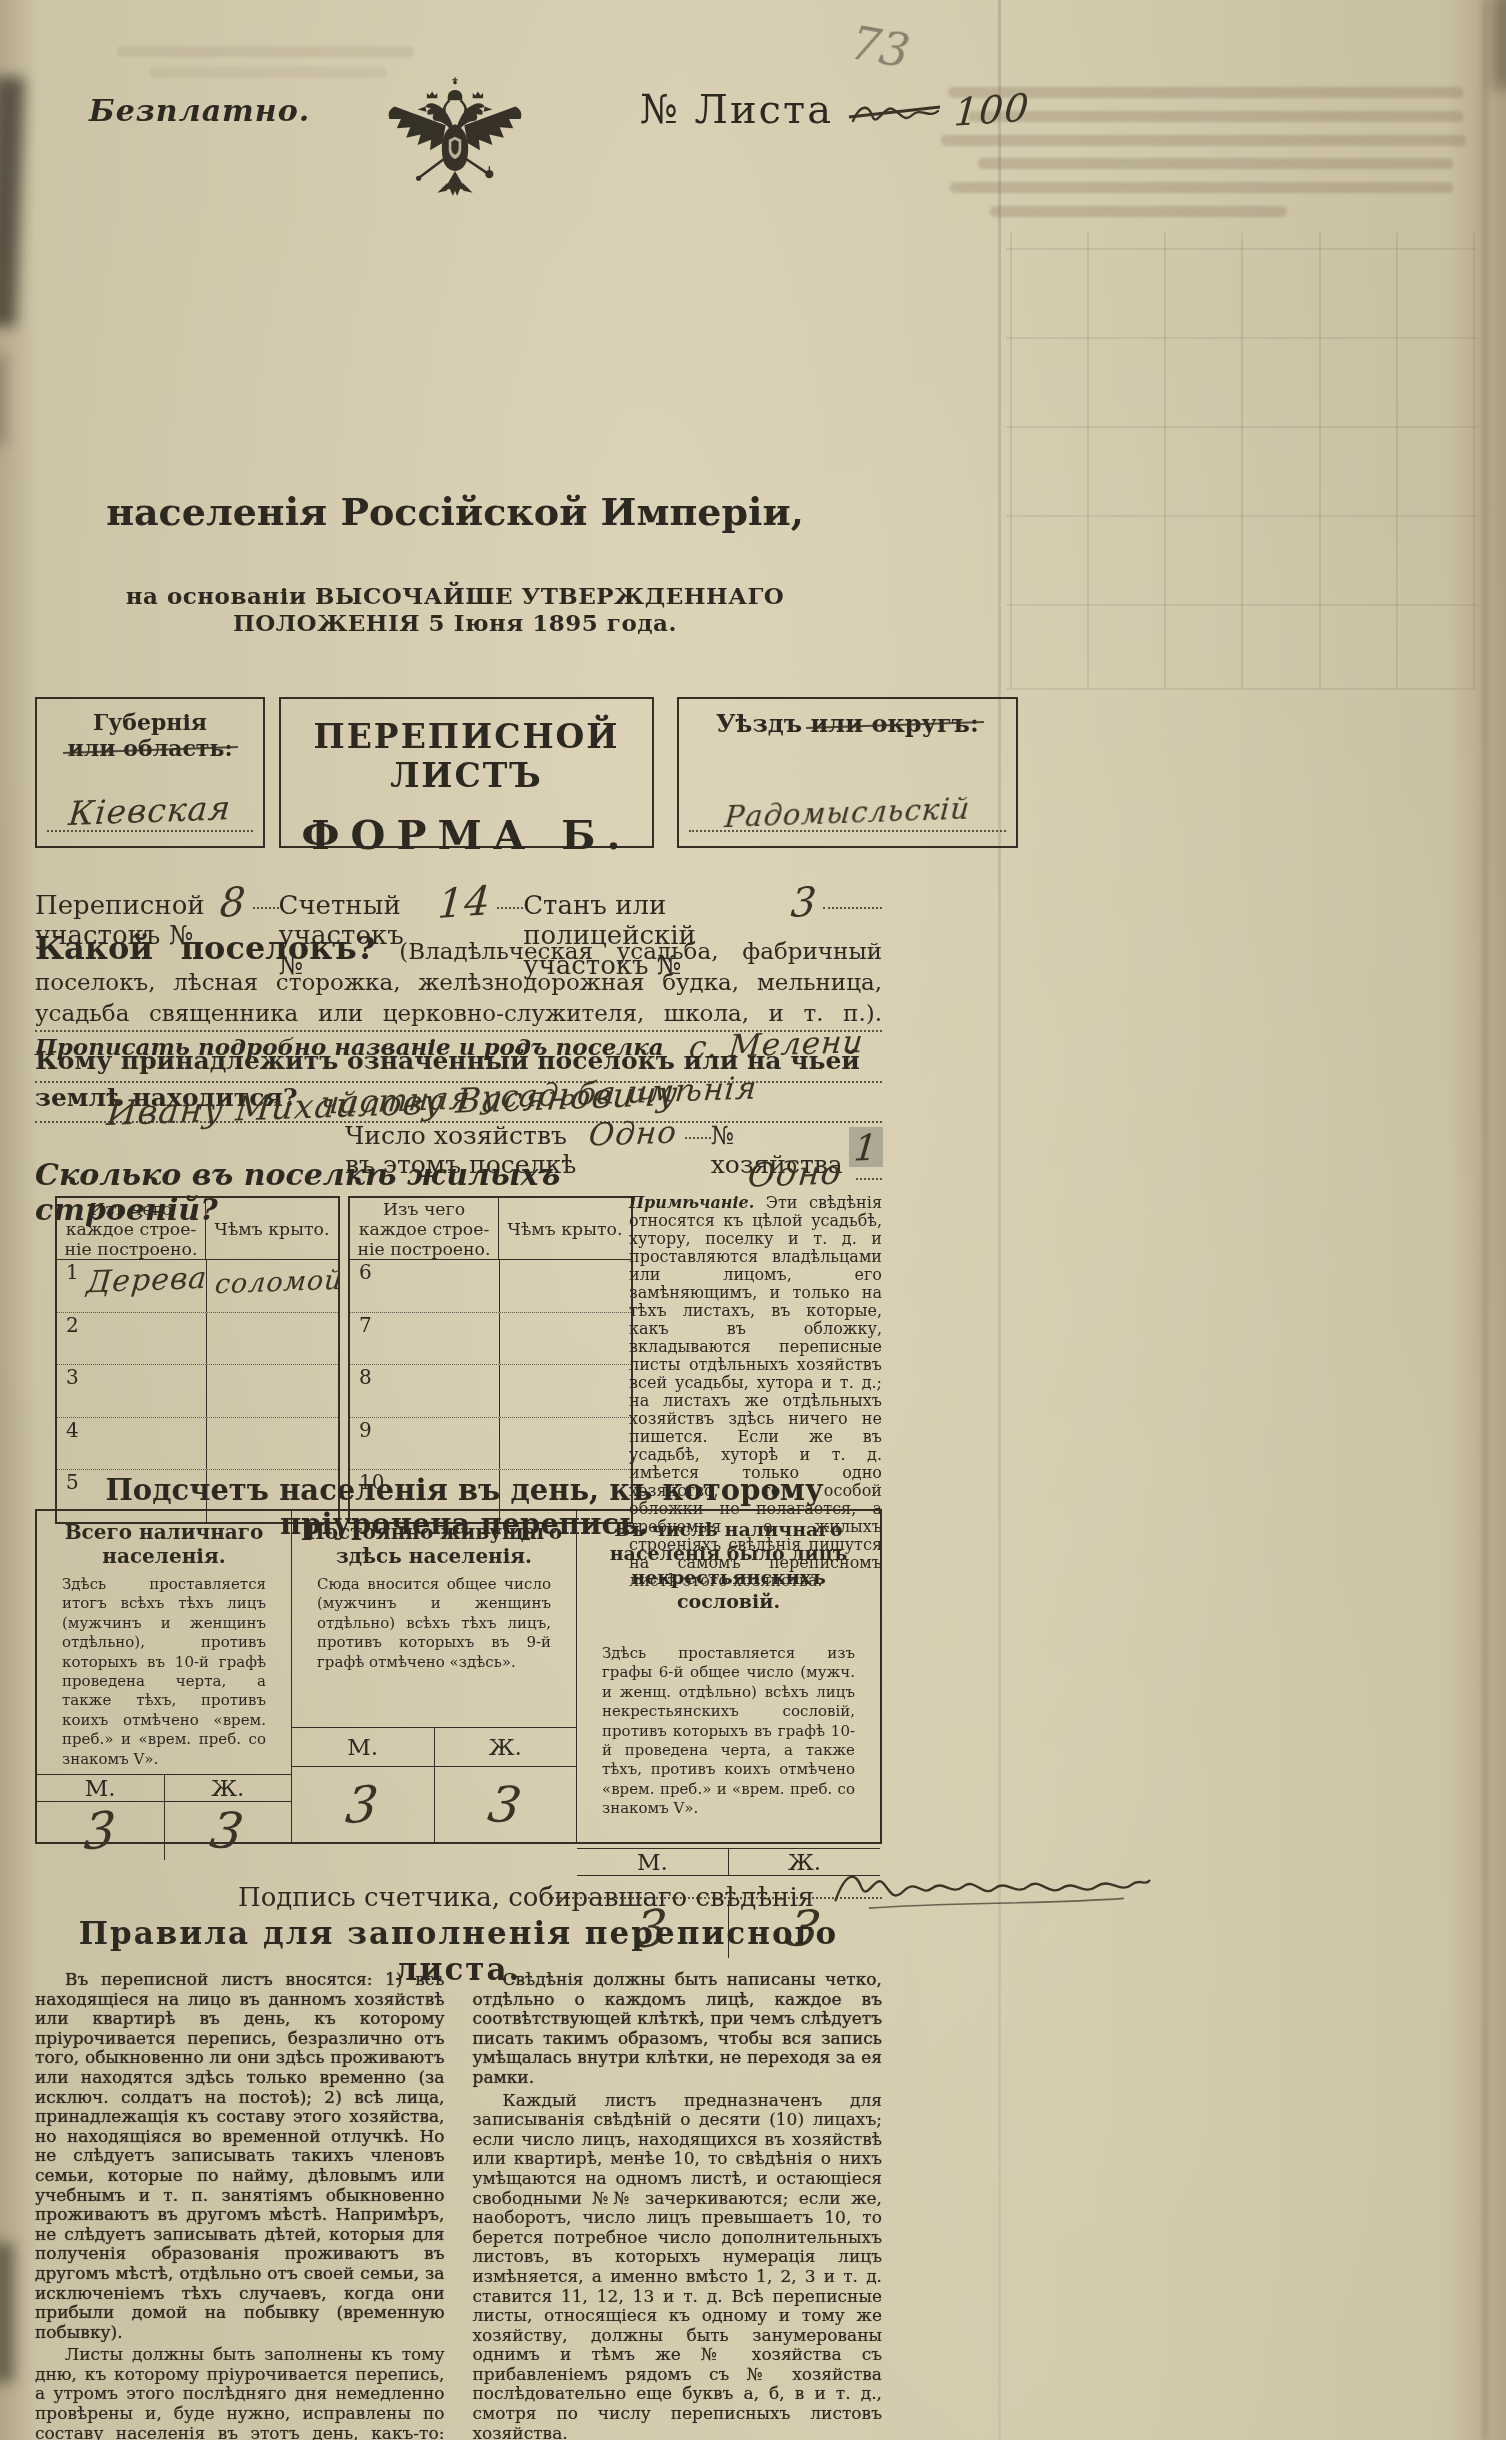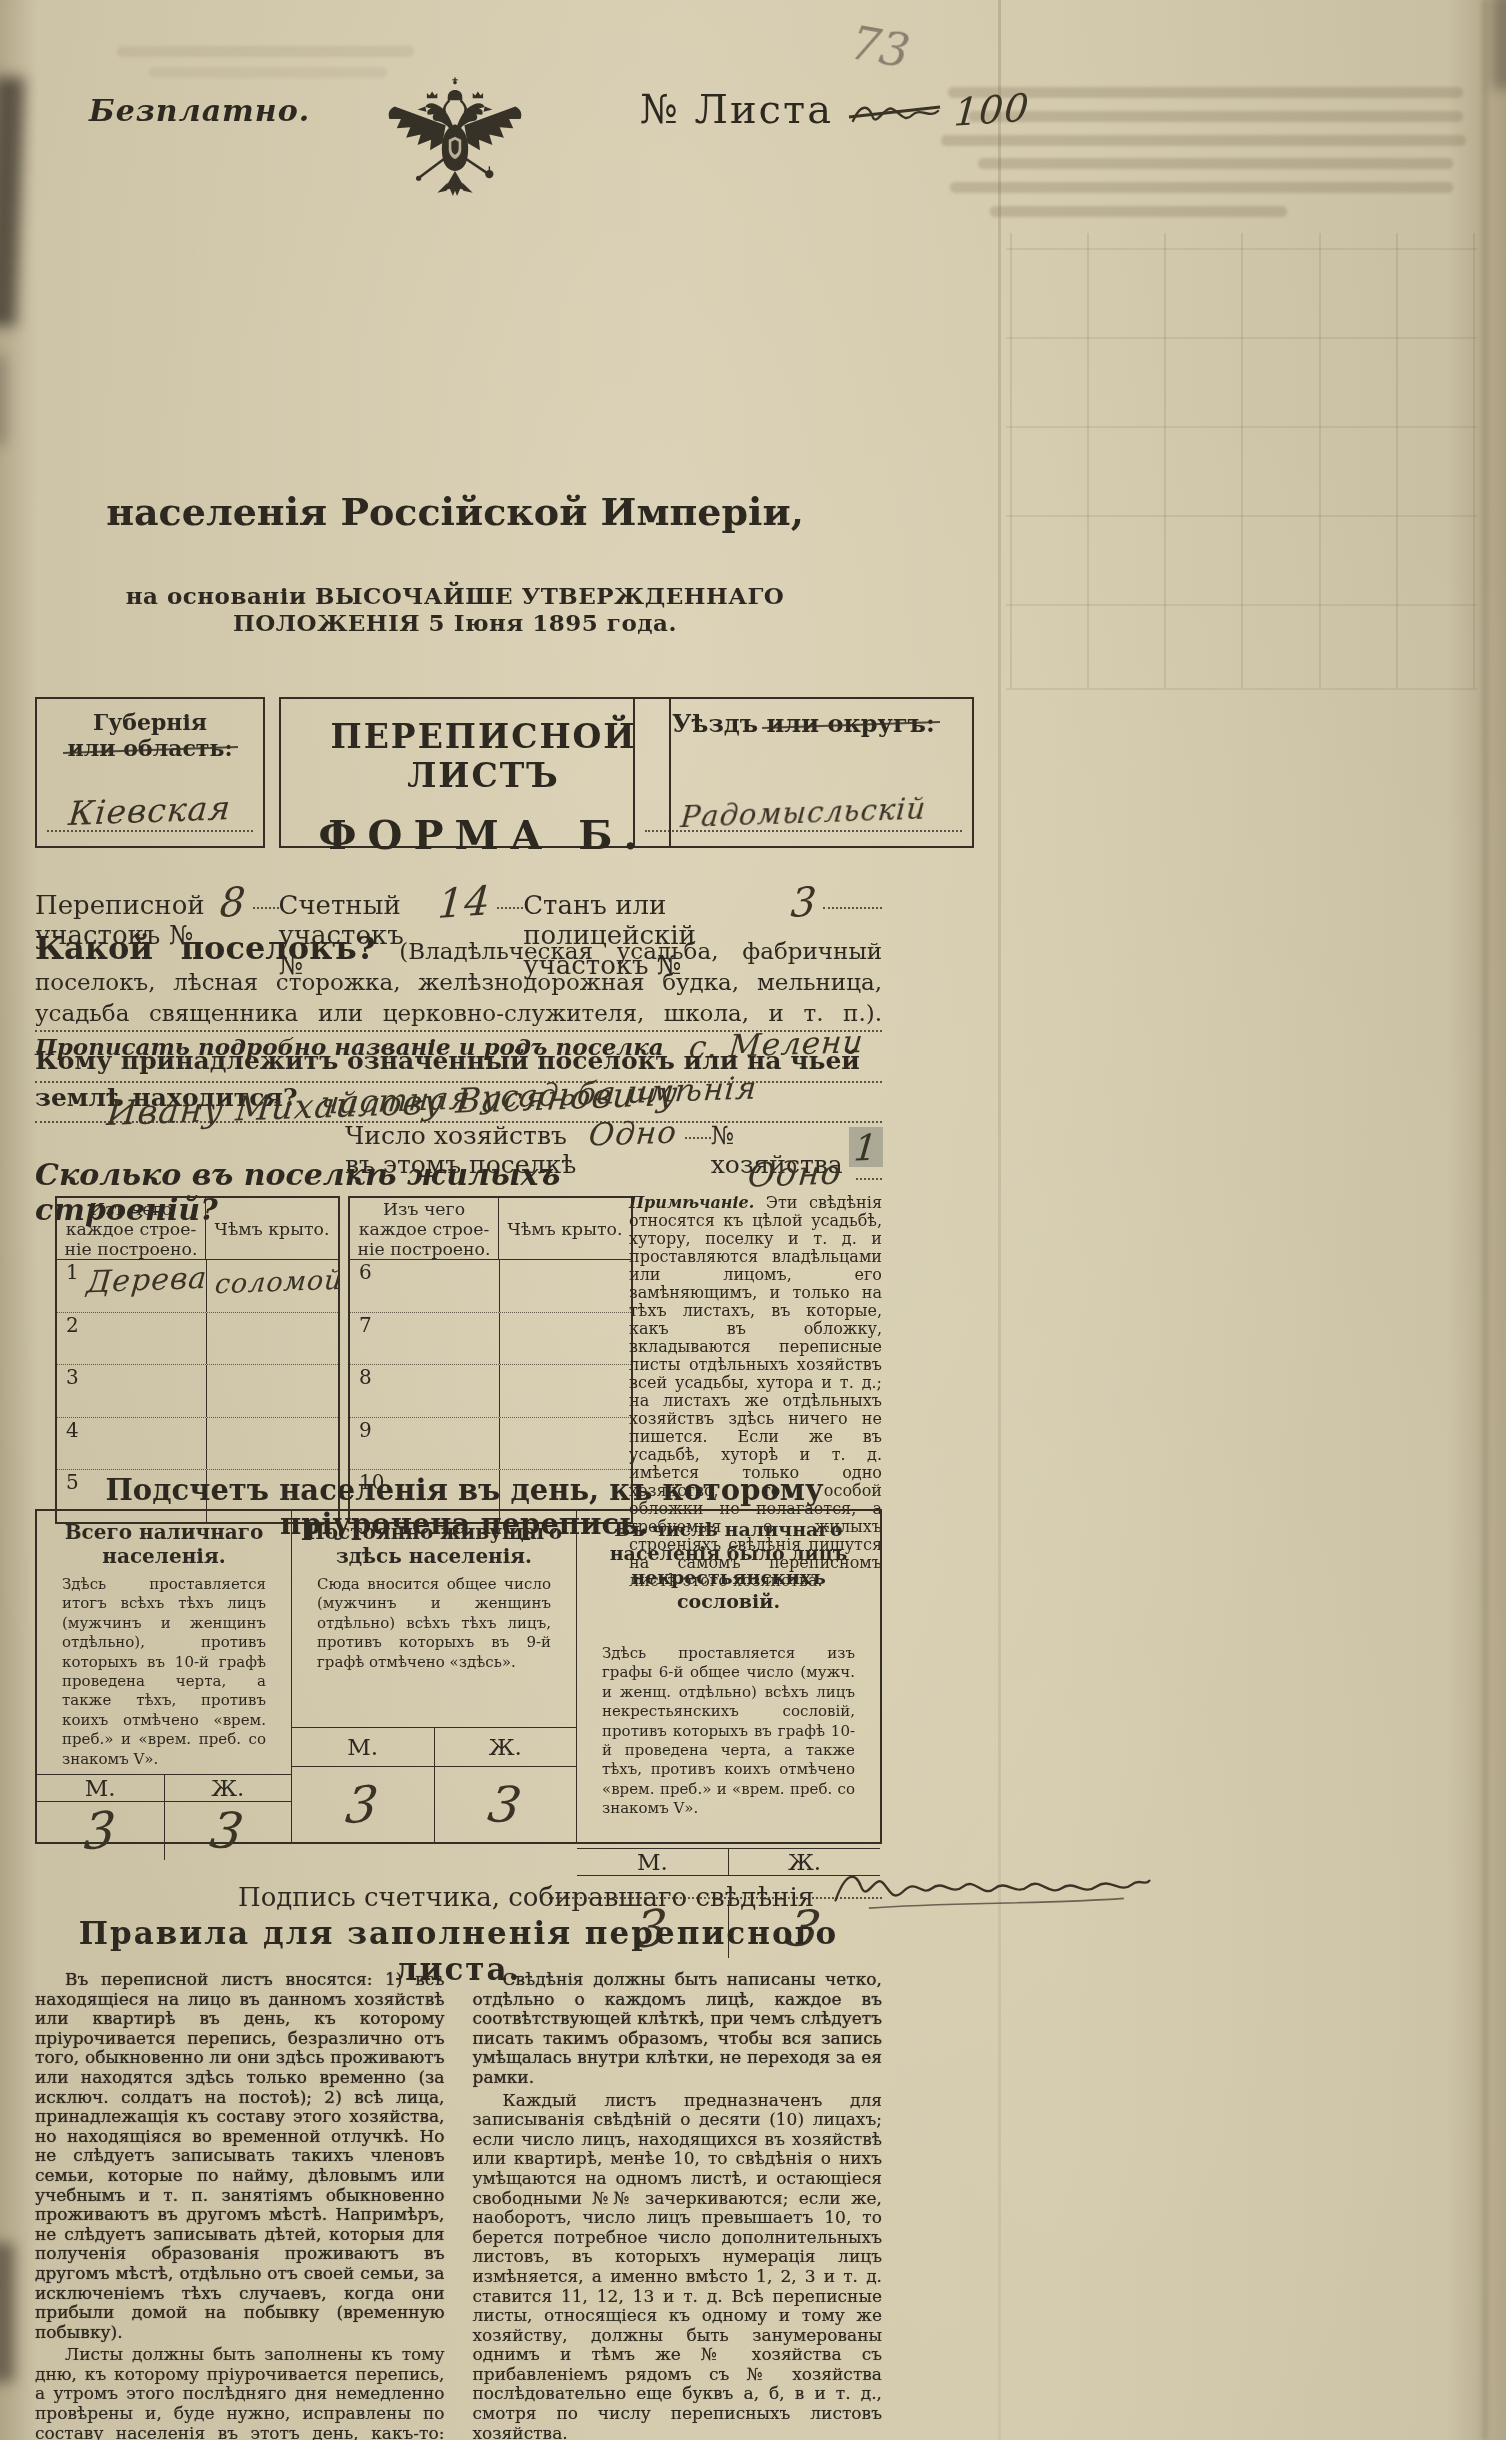--- a/index.html
+++ b/index.html
@@ -33,22 +33,22 @@
   .sheet-label{font-size:40px; letter-spacing:2px;}
   .sheet-num{font-size:38px; margin-left:12px; transform:rotate(-4deg) skewX(-8deg);}
   .corner-num{left:851px; top:20px; font-size:46px; font-style:italic; color:#7b7363; transform:rotate(10deg); filter:blur(0.4px); opacity:.85;}
   .title-block{left:54px; width:802px; text-align:center;}
   .t1{top:384px; font-size:46px; font-weight:bold; letter-spacing:1px;}
   .t2{top:489px; font-size:38px; font-weight:bold;}
   .t3{top:582px; font-size:23px; font-weight:bold; letter-spacing:0.5px;}
   
   .box{position:absolute; top:697px; height:147px; border:2.4px solid #342e24;}
   .box1{left:35px; width:226px;}
-  .box2{left:279px; width:371px; text-align:center;padding-left:17px;}
-  .box3{left:633px; width:337px;}
+  .box2{left:279px; width:371px; text-align:center;}
+  .box3{left:677px; width:337px;}
   .box-label{display:block; text-align:center; margin-top:10px; font-size:22px; font-weight:bold;}
   .box3 .box-label{font-size:24px;}
   .box-value{position:absolute; bottom:16px; left:0; right:0; text-align:center; font-size:33px;}
   .box-dotline{position:absolute; bottom:14px; left:10px; right:10px; border-bottom:2px dotted rgba(58,51,38,.8);}
   .form-l1{margin-top:18px; font-size:33px; font-weight:bold; letter-spacing:2px;}
   .form-l2{margin-top:16px; font-size:40px; font-weight:bold; letter-spacing:11px;}
   
   .precinct{left:35px; top:877px; width:847px; display:flex; align-items:baseline; font-size:26px;}
   .hw-mid{font-size:40px; margin:0 6px; transform:translateY(2px) rotate(-4deg) skewX(-8deg);}
   

